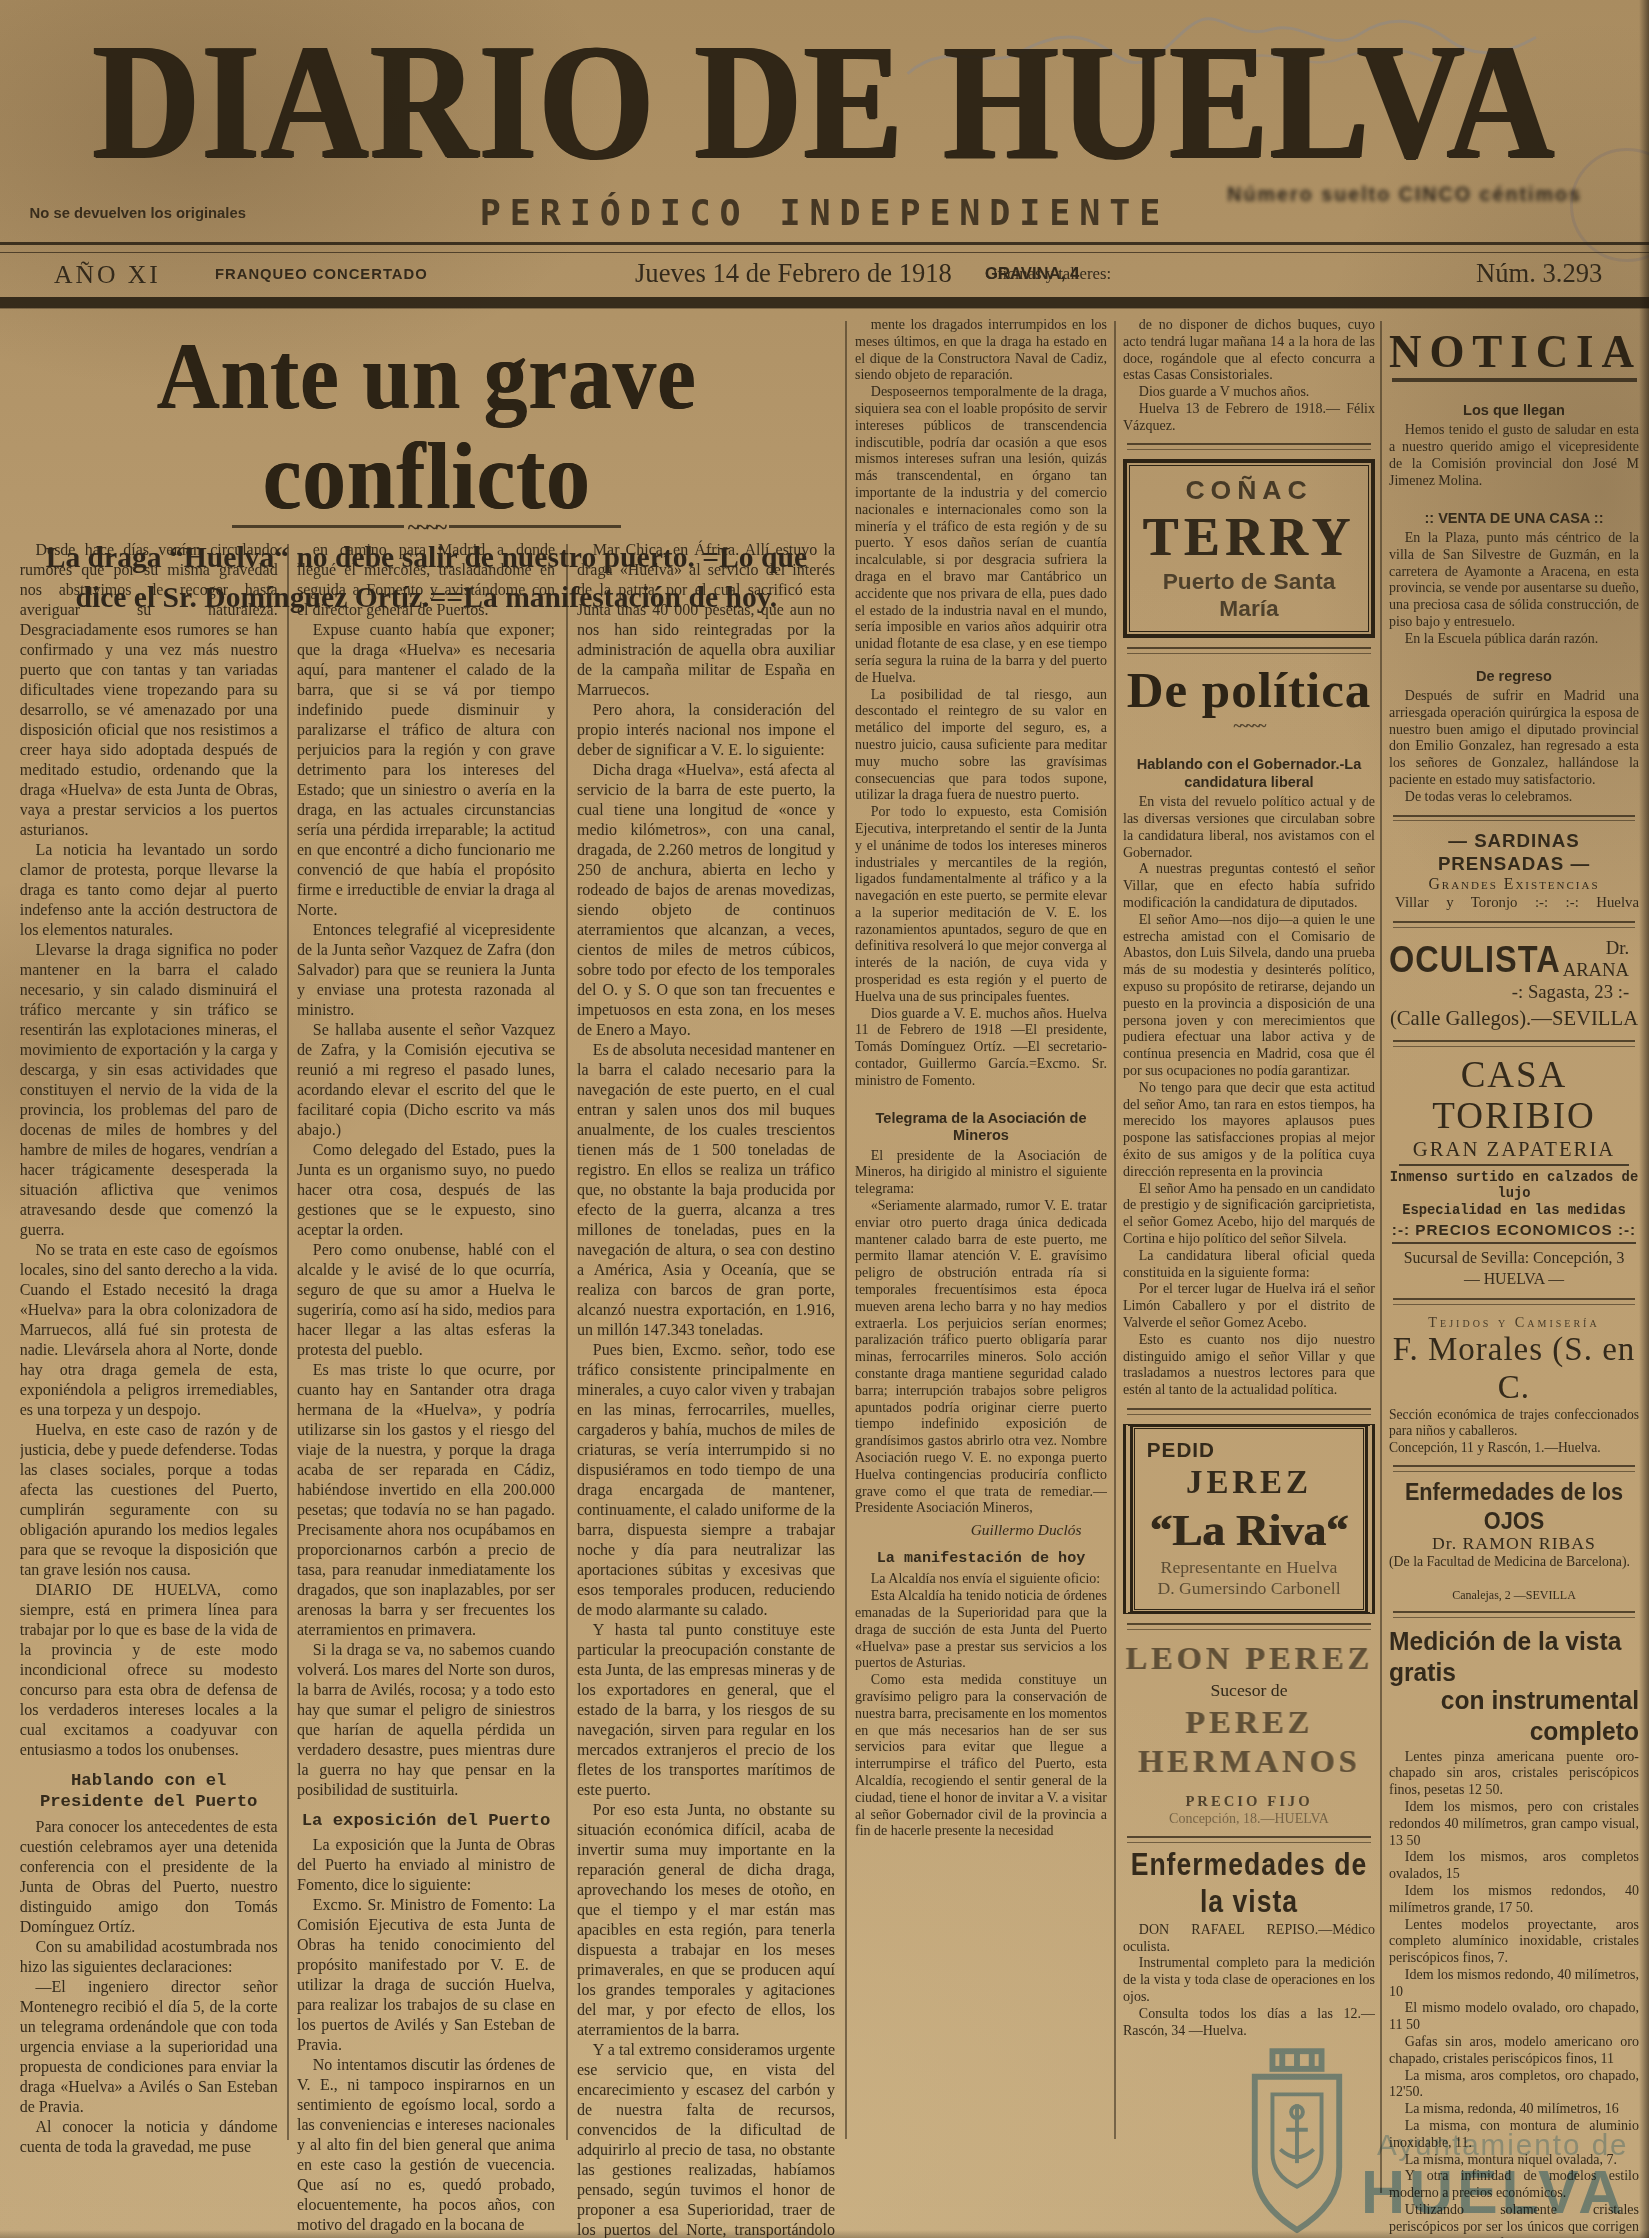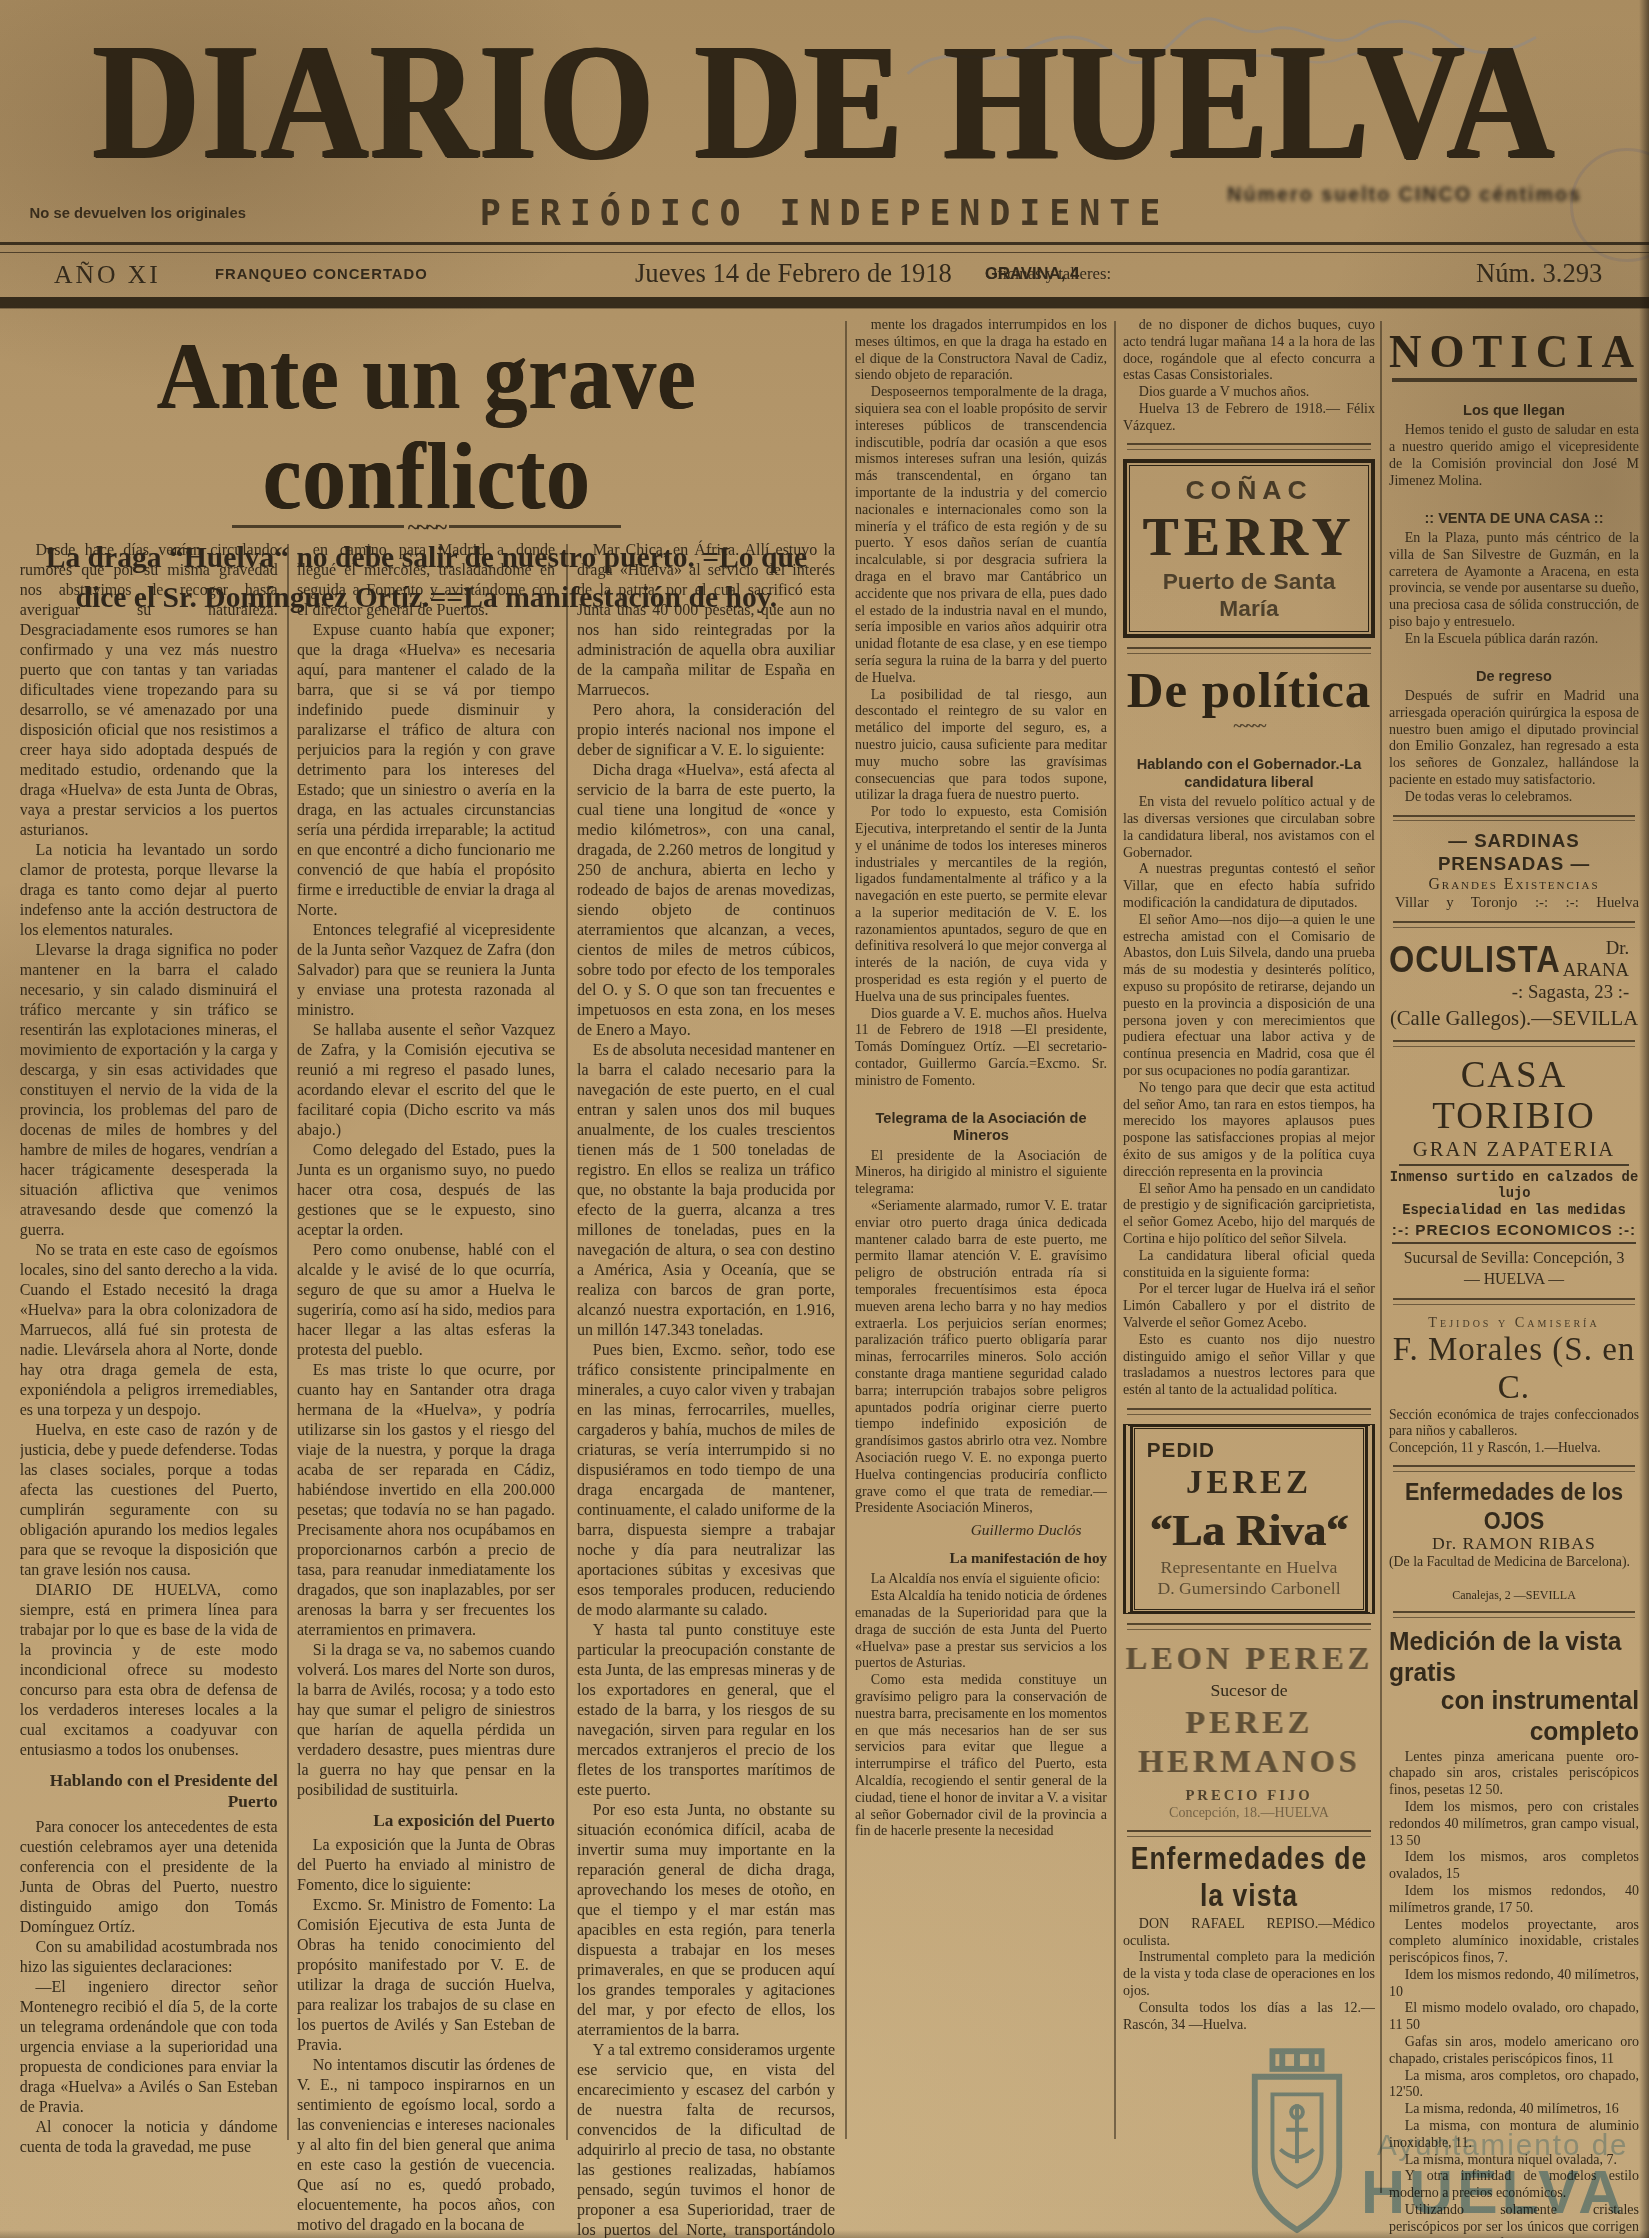--- a/index.html
+++ b/index.html
@@ -53,21 +53,21 @@
   .col-b{top:317px;height:1921px;font-size:14px;line-height:1.2;}
   #col1{left:19.7px;width:258px;}
   #col2{left:297px;width:258px;}
   #col3{left:577px;width:258px;}
   #col4{left:855px;width:252px;}
   #col5{left:1123px;width:252px;}
   #col6{left:1389px;width:250px;}
   .vrule{position:absolute;width:1.5px;background:rgba(52,41,26,.55);}
   .blk{margin:0;}
   .para{text-indent:15.8px;filter:blur(0.1px);}
-  .sub{font-weight:bold;text-align:right;font-size:1.08em;margin:9.9px 0 3.9px;text-indent:0;}
+  .sub{font-weight:bold;text-align:center;font-size:1.08em;margin:9.9px 0 3.9px;text-indent:0;font-family:Liberation Mono, monospace;}
   .subl{font-family:"Liberation Sans",sans-serif;font-weight:bold;text-align:center;font-size:1.04em;margin:20px 0 3px;}
   .sig{text-align:right;font-style:italic;font-size:1.1em;margin:3.9px 25.6px 2px 0;}
   .rule{height:3.9px;width:97%;margin:8.9px auto;border-top:2px solid rgba(58,46,28,.8);
     border-bottom:1px solid rgba(58,46,28,.6);}
   .big-heading{font-family:"Liberation Serif",serif;font-weight:bold;text-align:center;
     font-size:51px;line-height:1.05;margin:9.9px 0 0;letter-spacing:1px;color:#2d2416;}
   .noticias{font-size:45px;letter-spacing:7.9px;transform:scaleY(1.05);transform-origin:top;}
   .mini-wave{text-align:center;font-weight:bold;letter-spacing:-2px;font-size:15.8px;opacity:.75;margin:0 0 5.9px;}
   .under-rule{height:3.9px;width:98%;margin:3.9px auto 7.9px;background:rgba(45,36,22,.8);}
   .heading-md{font-family:"Liberation Sans",sans-serif;font-weight:bold;font-size:24.6px;
@@ -85,21 +85,21 @@
   .riva-pedid{text-align:left;font-family:"Liberation Sans",sans-serif;font-weight:bold;font-size:20.7px;padding-left:7.9px;letter-spacing:1px;}
   .riva-jerez{font-size:33px;font-weight:bold;letter-spacing:3.9px;}
   .riva-name{font-size:45px;font-weight:bold;line-height:1.2;text-shadow:1px 0 0 currentColor;}
   .riva-rep{font-size:17.7px;opacity:.72;filter:blur(0.5px);}
   .riva-ag{font-size:17.7px;opacity:.72;filter:blur(0.5px);}
   .ad{text-align:center;margin:3.9px 0;}
   .leon-name{font-size:32.5px;font-weight:bold;letter-spacing:3.9px;color:rgba(55,44,27,.5);
     text-shadow:1px 0 0 rgba(55,44,27,.4);filter:blur(0.5px);}
   .leon-suc{font-size:17.7px;margin:2px 0;}
   .leon-body{text-align:justify;font-size:.99em;margin-top:3.9px;}
-  .leon-pf{font-weight:bold;letter-spacing:3px;font-size:1.05em;opacity:.8;margin-top:6px;}
+  .leon-pf{font-weight:bold;letter-spacing:3px;font-size:1.05em;opacity:.8;margin-top:12px;}
   .leon-addr{opacity:.55;filter:blur(0.7px);font-size:1em;}
   .ad-t1{font-family:"Liberation Sans",sans-serif;font-weight:bold;font-size:18.7px;letter-spacing:1px;}
   .ad-t2{font-variant:small-caps;font-size:15.8px;letter-spacing:2px;}
   .ad-spread{font-size:14.8px;word-spacing:13.8px;text-align:right;}
   .oc-t{float:left;font-family:"Liberation Sans",sans-serif;font-weight:bold;font-size:32.5px;
     transform:scaleY(1.15);transform-origin:left top;letter-spacing:1px;}
   .oc-r{text-align:right;font-size:18.7px;padding-right:9.9px;}
   .oc-c{clear:both;font-size:20.7px;padding-top:2px;}
   .tor-name{font-size:37px;letter-spacing:2px;line-height:1.1;}
   .tor-zap{font-size:20.7px;letter-spacing:2px;display:inline-block;border-bottom:2px solid rgba(45,36,22,.8);padding:0 13.8px 2px;margin-bottom:3.9px;}

